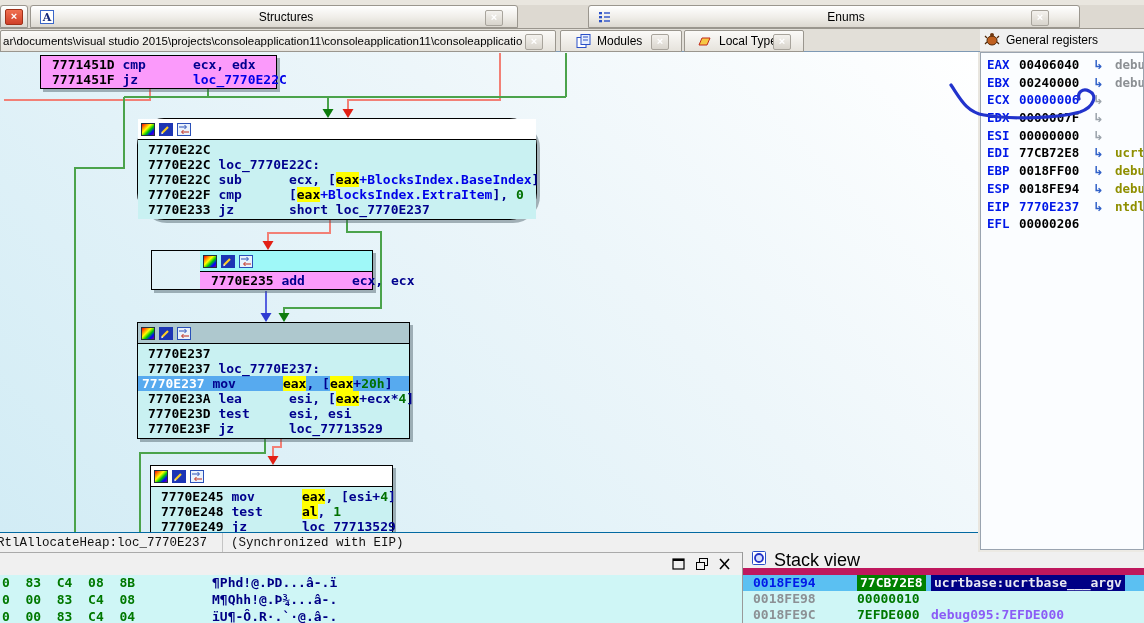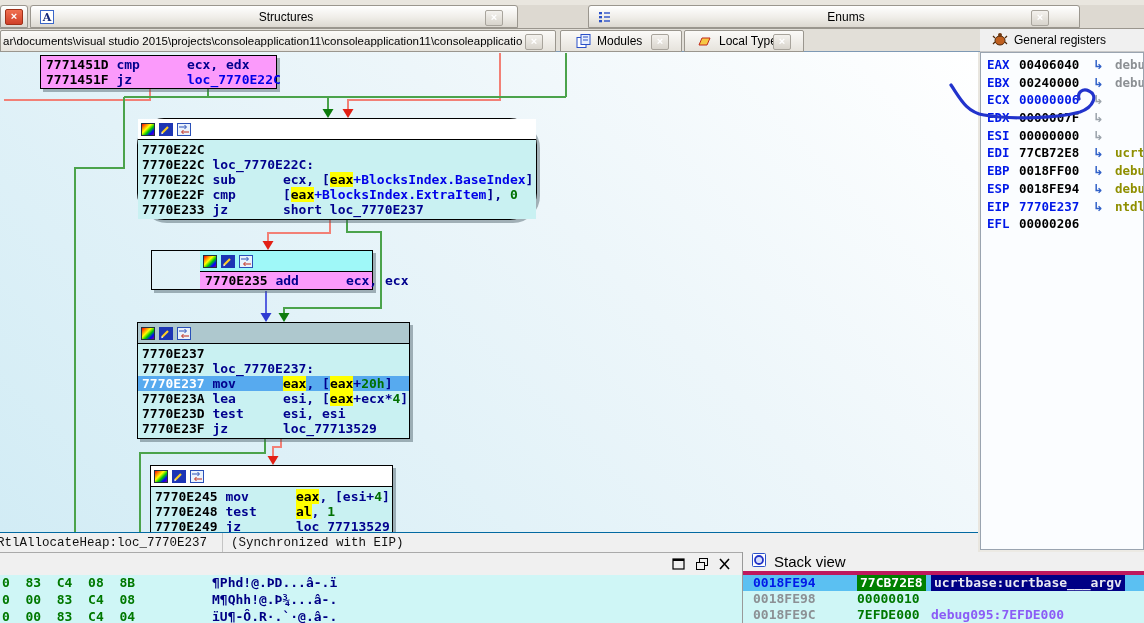--- a/index.html
+++ b/index.html
@@ -41,21 +41,21 @@
   .node{position:absolute;border:1px solid #000;box-shadow:3px 3px 0 rgba(70,90,100,.45);box-sizing:border-box;z-index:2;}
   .node-pink{left:40px;top:3px;width:237px;}
   .node-b1{left:137px;top:66px;width:400px;border-radius:27px;}
   .node-b2{left:151px;top:198px;width:222px;padding-left:48px;}
   .node-b3{left:137px;top:270px;width:273px;}
   .node-b4{left:150px;top:413px;width:243px;}
   .nodetitle{height:20px;border-bottom:1px solid #000;display:flex;align-items:center;gap:4px;padding:0 3px;}
   .t-white{background:#FFFFFF;} .t-cyan{background:#9FF8F8;} .t-steel{background:#AEC8CE;}
   .nodebody{padding:2px 4px;background:#C9F1F2;}
   .pinkbody{background:#FB9AFB;padding:1px 5px;}
-  .code-line{white-space:pre;height:15px;line-height:15px;font-family:"DejaVu Sans Mono",monospace;font-size:13px;font-weight:bold;}
+  .code-line{white-space:pre;height:15px;line-height:15px;font-family:"DejaVu Sans Mono",monospace;font-size:13px;font-weight:bold;margin-left:6px;}
   .code-line.hl{background:#57AAEF;margin:0 -4px;padding:0 4px;}
   .t-a{color:#000000;} .t-aw{color:#FFFFFF;} .t-c{color:#00008E;} .t-b{color:#0000E8;}
   .t-g{color:#007000;} .t-y{background:#FFFF00;color:#000000;}
   .nicon{width:14px;height:13px;display:inline-flex;}
   .nicon.palette{background:linear-gradient(135deg,#f00,#ff8000,#ff0,#0c0,#00f,#808);border:1px solid #203040;box-sizing:border-box;}
 
   
   .gstatus{position:absolute;left:0;top:532px;width:978px;height:20px;background:#F0F0F0;border-top:1px solid #0369a1;
            box-sizing:border-box;font-family:"Liberation Mono",monospace;font-size:12.5px;color:#111;
            display:flex;align-items:center;overflow:hidden;}
@@ -66,36 +66,36 @@
   .hexstrip{position:absolute;left:0;top:552px;width:742px;height:23px;background:#F0F0F0;border-top:1px solid #AAAAAA;box-sizing:border-box;}
   .winbtns{position:absolute;right:10px;top:5px;display:flex;gap:9px;}
   .winbtn{width:14px;height:12px;display:inline-flex;}
   .hexbody{position:absolute;left:0;top:575px;width:742px;height:48px;background:#CFF6F6;overflow:hidden;}
   .hex-row{position:relative;height:17px;font-family:"DejaVu Sans Mono",monospace;font-size:13px;font-weight:bold;white-space:pre;}
   .hexcol{position:absolute;left:2px;color:#007800;}
   .asciicol{position:absolute;left:212px;color:#000085;}
 
   
   .stackpanel{position:absolute;left:742px;top:552px;width:402px;height:71px;border-left:1px solid #999;box-sizing:border-box;}
-  .stacktitle{height:23px;background:#F0F0F0;border-bottom:4px solid #be185d;display:flex;align-items:center;gap:7px;
-              padding-left:8px;box-sizing:border-box;font-size:15px;color:#000;}
+  .stacktitle{height:23px;background:#F0F0F0;border-bottom:7px solid #be185d;display:flex;align-items:center;gap:7px;
+              padding-left:8px;box-sizing:border-box;font-size:18px;color:#000;}
   .stackbody{height:48px;background:#CFF6F6;overflow:hidden;}
   .stack-row{position:relative;height:16px;font-family:"DejaVu Sans Mono",monospace;font-size:13px;font-weight:bold;line-height:16px;white-space:pre;}
   .stack-row.sel{background:#5BC0F2;}
   .saddr{position:absolute;left:10px;color:#8C9094;}
   .stack-row.sel .saddr{color:#0018E8;}
   .sval{position:absolute;left:114px;color:#007800;}
   .svalsel{background:#008000;color:#FFFFFF;padding:0 3px;}
   .ssym{position:absolute;left:188px;color:#8b5cf6;}
   .ssymsel{background:#000085;color:#E8E8F2;padding:0 3px;}
 
   
   .regpanel{position:absolute;left:980px;top:29px;width:164px;height:523px;background:#ECEAE4;}
   .regtitle{height:23px;background:#F0F0F0;border-bottom:1px solid #C8C8C8;display:flex;align-items:center;gap:6px;
-            padding-left:12px;box-sizing:border-box;font-size:12px;color:#000;}
+            padding-left:4px;box-sizing:border-box;font-size:12px;color:#000;}
   .regbody{position:absolute;left:0;top:23px;width:164px;height:498px;background:#FBFDFF;border:1px solid #9AA4B0;
            box-sizing:border-box;overflow:hidden;padding-top:4px;}
   .reg-row{position:relative;height:17.7px;font-family:"DejaVu Sans Mono",monospace;font-size:12.5px;font-weight:bold;}
   .rname{position:absolute;left:6px;color:#0018E8;}
   .rval{position:absolute;left:38px;}
   .vk{color:#000000;} .vb{color:#0018E8;}
   .rarrow{position:absolute;left:112px;font-family:"DejaVu Sans",sans-serif;font-weight:bold;}
   .ab{color:#3060C8;} .ag{color:#9AA2AA;}
   .rann{position:absolute;left:134px;}
   .ag2{color:#8C9094;} .ao{color:#8F8F00;}

